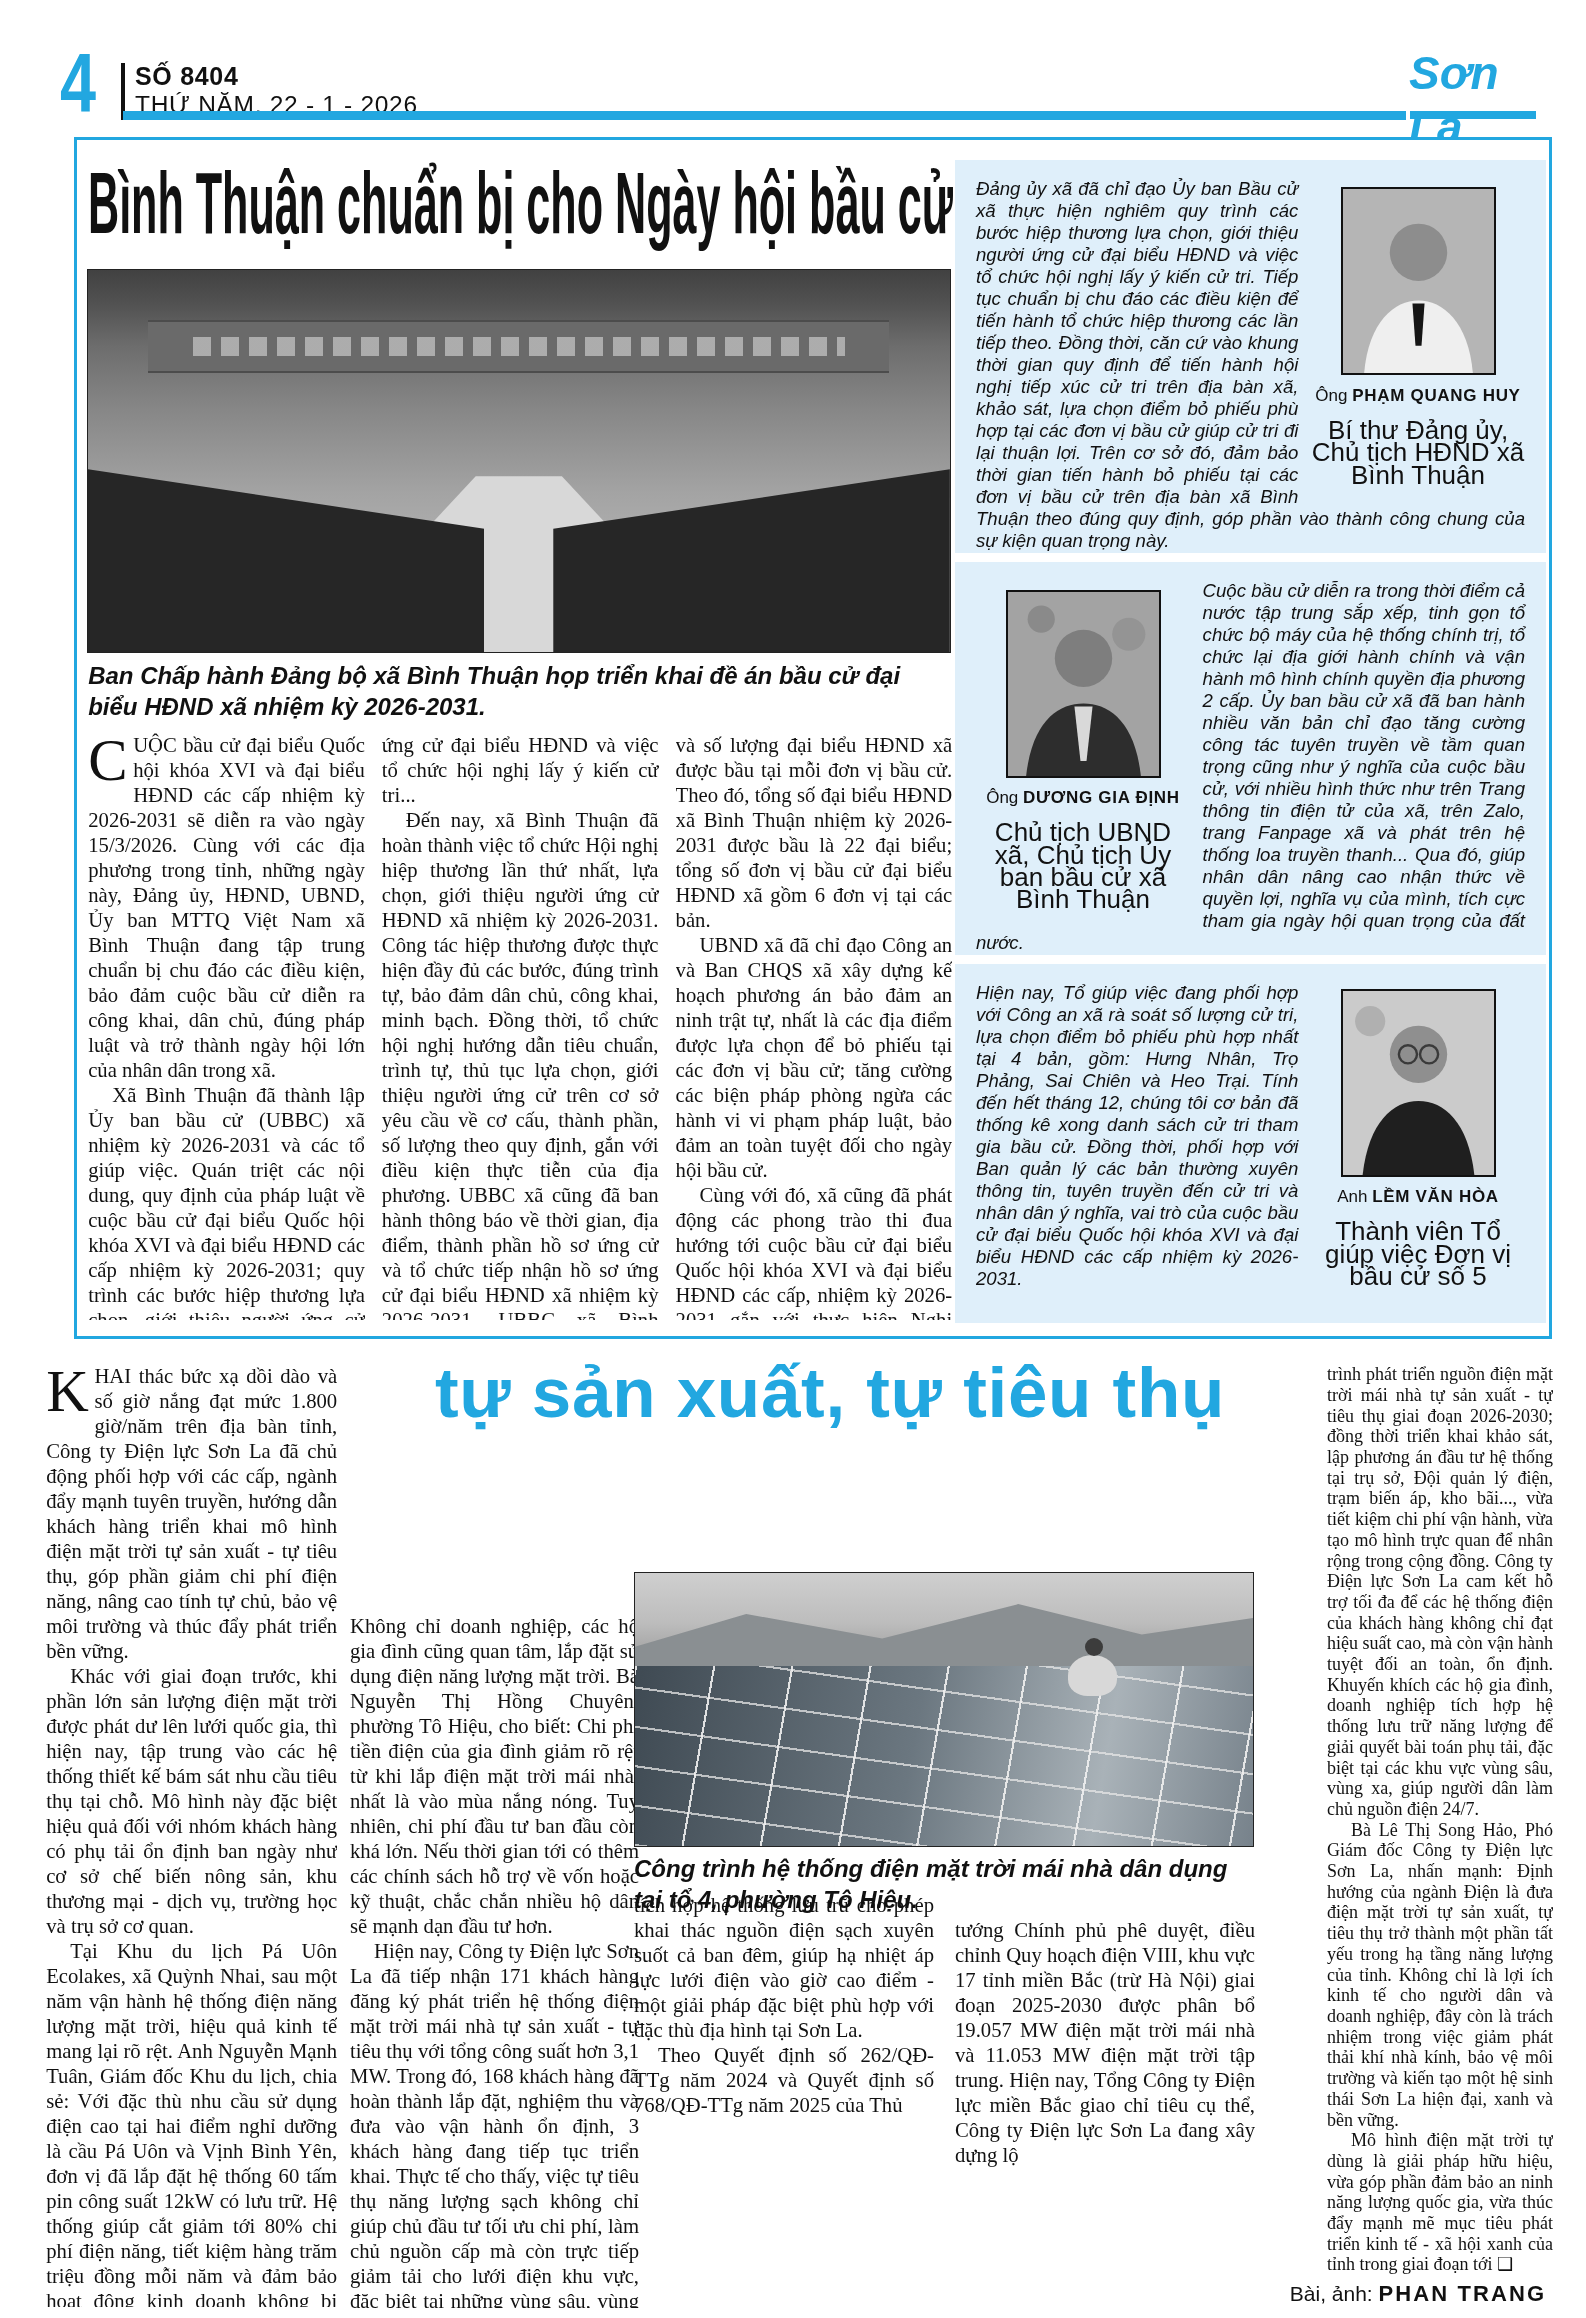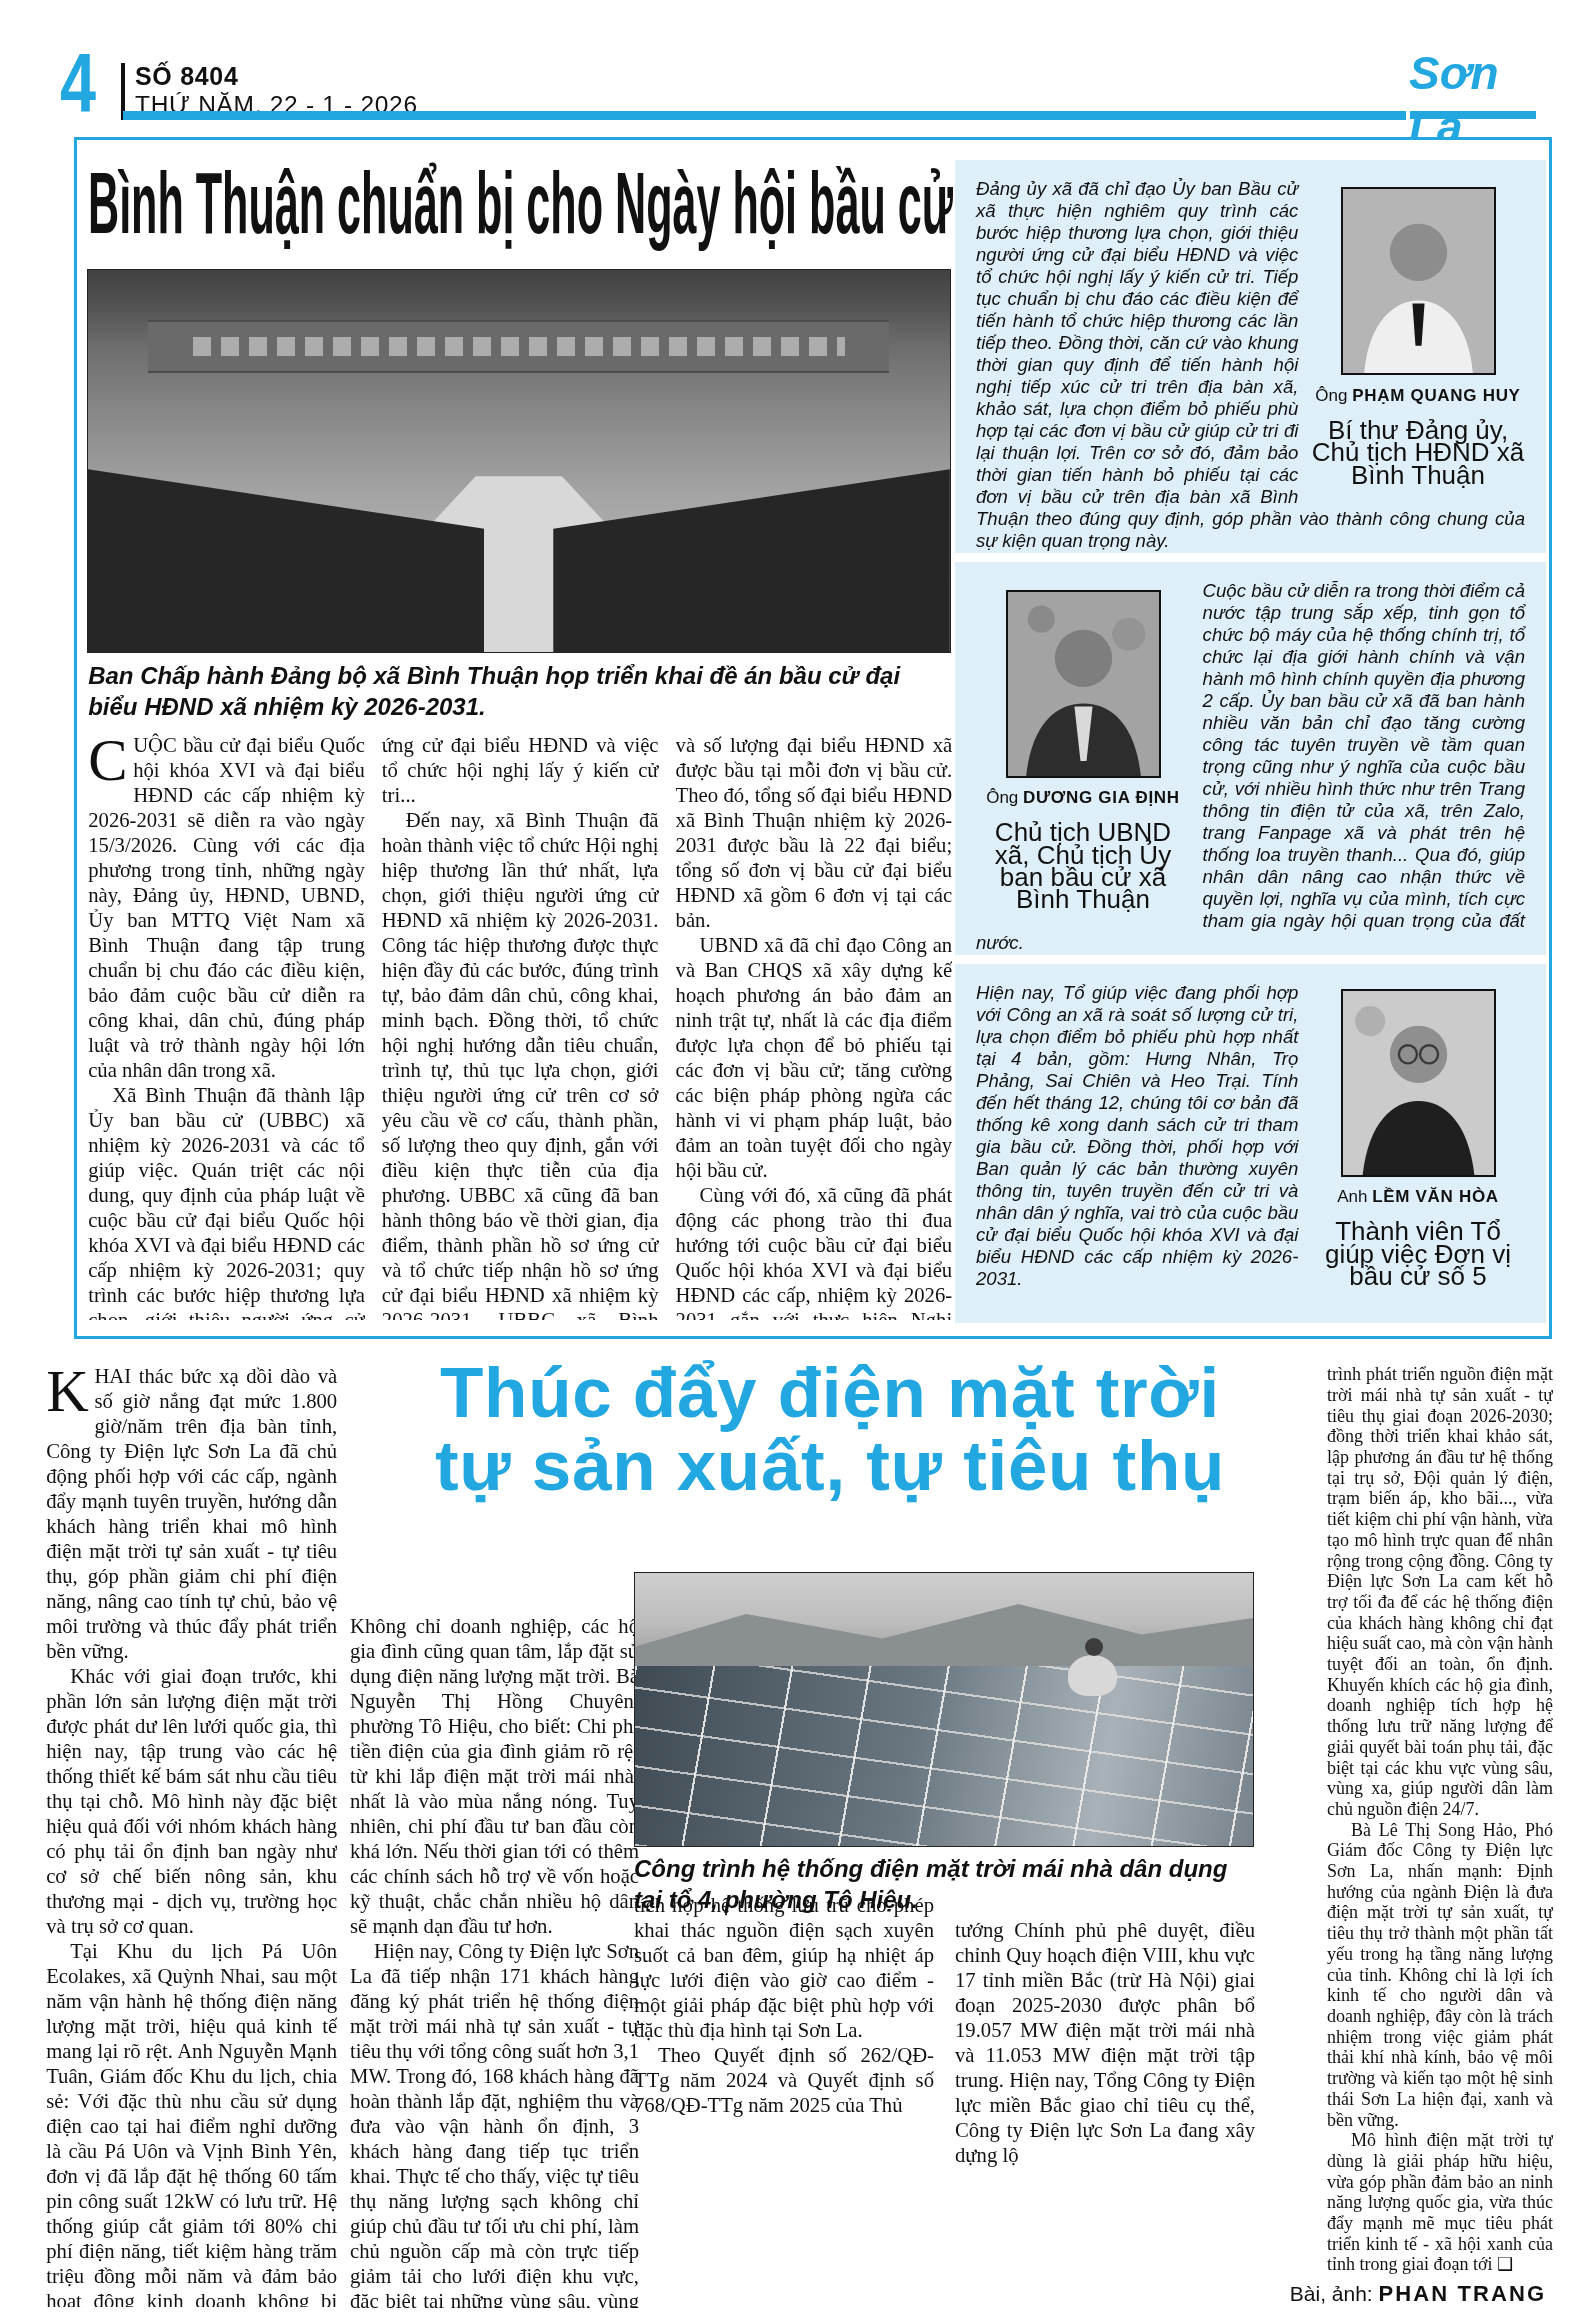--- a/index.html
+++ b/index.html
@@ -197,21 +197,20 @@
 
     <div class="a2-col1">
       <p class="first">
         <span class="dropcap">K</span><span>HAI thác bức xạ dồi dào và số giờ nắng đạt mức 1.800 giờ/năm trên địa bàn tỉnh, Công ty Điện lực Sơn La đã chủ động phối hợp với các cấp, ngành đẩy mạnh tuyên truyền, hướng dẫn khách hàng triển khai mô hình điện mặt trời tự sản xuất - tự tiêu thụ, góp phần giảm chi phí điện năng, nâng cao tính tự chủ, bảo vệ môi trường và thúc đẩy phát triển bền vững.</span>
       </p>
       <p>Khác với giai đoạn trước, khi phần lớn sản lượng điện mặt trời được phát dư lên lưới quốc gia, thì hiện nay, tập trung vào các hệ thống thiết kế bám sát nhu cầu tiêu thụ tại chỗ. Mô hình này đặc biệt hiệu quả đối với nhóm khách hàng có phụ tải ổn định ban ngày như cơ sở chế biến nông sản, khu thương mại - dịch vụ, trường học và trụ sở cơ quan.</p>
       <p>Tại Khu du lịch Pá Uôn Ecolakes, xã Quỳnh Nhai, sau một năm vận hành hệ thống điện năng lượng mặt trời, hiệu quả kinh tế mang lại rõ rệt. Anh Nguyễn Mạnh Tuân, Giám đốc Khu du lịch, chia sẻ: Với đặc thù nhu cầu sử dụng điện cao tại hai điểm nghỉ dưỡng là cầu Pá Uôn và Vịnh Bình Yên, đơn vị đã lắp đặt hệ thống 60 tấm pin công suất 12kW có lưu trữ. Hệ thống giúp cắt giảm tới 80% chi phí điện năng, tiết kiệm hàng trăm triệu đồng mỗi năm và đảm bảo hoạt động kinh doanh không bị gián đoạn ngay cả khi có sự cố lưới điện.</p>
     </div>
 
     <h2 class="a2-headline" style="margin:0;">
-      <span style="display:block;">Thúc đẩy điện mặt trời</span>
       <span style="display:block;">tự sản xuất, tự tiêu thụ</span>
     </h2>
 
     <div class="a2-col2">
       <p class="first">Không chỉ doanh nghiệp, các hộ gia đình cũng quan tâm, lắp đặt sử dụng điện năng lượng mặt trời. Bà Nguyễn Thị Hồng Chuyên, phường Tô Hiệu, cho biết: Chi phí tiền điện của gia đình giảm rõ rệt từ khi lắp điện mặt trời mái nhà, nhất là vào mùa nắng nóng. Tuy nhiên, chi phí đầu tư ban đầu còn khá lớn. Nếu thời gian tới có thêm các chính sách hỗ trợ về vốn hoặc kỹ thuật, chắc chắn nhiều hộ dân sẽ mạnh dạn đầu tư hơn.</p>
       <p>Hiện nay, Công ty Điện lực Sơn La đã tiếp nhận 171 khách hàng đăng ký phát triển hệ thống điện mặt trời mái nhà tự sản xuất - tự tiêu thụ với tổng công suất hơn 3,1 MW. Trong đó, 168 khách hàng đã hoàn thành lắp đặt, nghiệm thu và đưa vào vận hành ổn định, 3 khách hàng đang tiếp tục triển khai. Thực tế cho thấy, việc tự tiêu thụ năng lượng sạch không chỉ giúp chủ đầu tư tối ưu chi phí, làm chủ nguồn cấp mà còn trực tiếp giảm tải cho lưới điện khu vực, đặc biệt tại những vùng sâu, vùng xa có hạ tầng truyền tải hạn chế. Đáng chú ý, giải pháp</p>
     </div>
 
     <div class="photo2">
       <div class="hill"></div>

